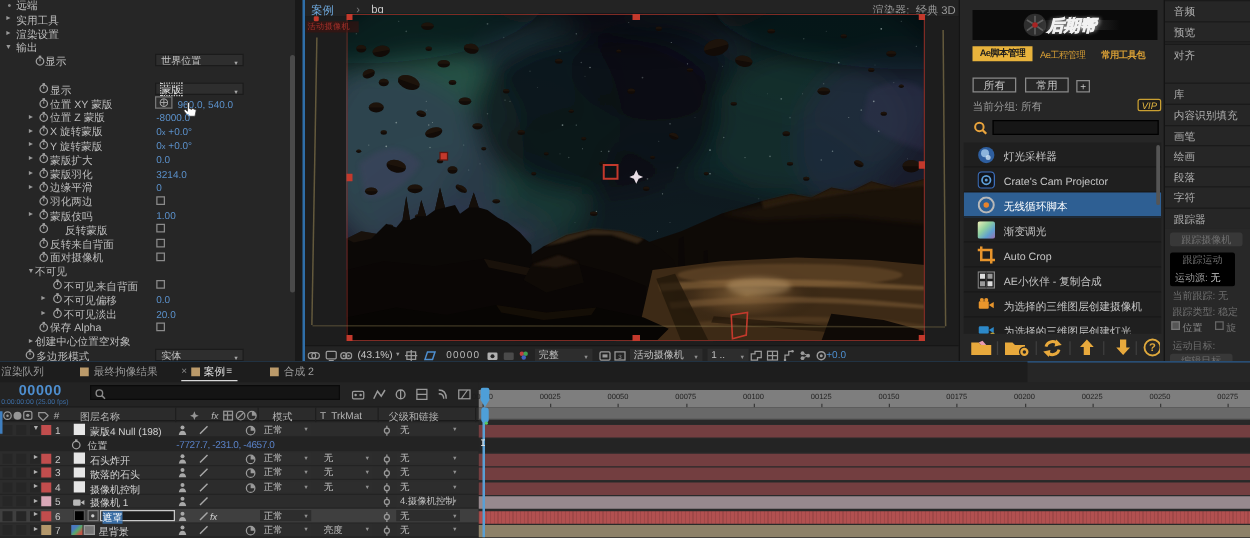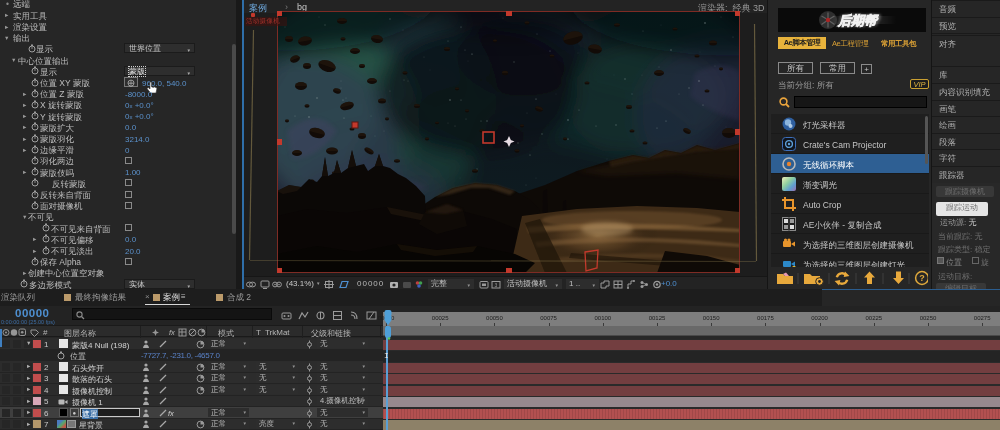--- a/index.html
+++ b/index.html
@@ -38,24 +38,20 @@
         <span class="lab" style="left:13px">输出</span>
       </div>
       <div class="fxrow" style="top:43.9px">
         <svg class="abs" style="left:28px;top:0px" width="8" height="9" viewBox="0 0 8 9">
           <circle cx="4" cy="5" r="3" fill="none" stroke="#a0a0a0" stroke-width="1"></circle>
           <rect x="3" y="0.5" width="2" height="1.5" fill="#a0a0a0"></rect>
           <line x1="4" y1="5" x2="4" y2="3" stroke="#a0a0a0" stroke-width="0.8"></line>
         </svg>
         <span class="lab" style="left:36px">显示</span>
         <span class="fxdd" style="left:124px;width:71px">世界位置<span class="ca">▼</span></span>
-      </div>
-      <div class="fxrow" style="top:55.1px">
-        <span class="arr" style="left:11px">▼</span>
-        <span class="lab" style="left:18px">中心位置输出</span>
       </div>
       <div class="fxrow" style="top:66.3px">
         <svg class="abs" style="left:31px;top:0px" width="8" height="9" viewBox="0 0 8 9">
           <circle cx="4" cy="5" r="3" fill="none" stroke="#a0a0a0" stroke-width="1"></circle>
           <rect x="3" y="0.5" width="2" height="1.5" fill="#a0a0a0"></rect>
           <line x1="4" y1="5" x2="4" y2="3" stroke="#a0a0a0" stroke-width="0.8"></line>
         </svg>
         <span class="lab" style="left:40px">显示</span>
         <span class="fxdd" style="left:124px;width:71px"><span style="outline:1px dotted #cfcfcf;color:#e8e8e8">蒙版</span><span class="ca">▼</span></span>
       </div>
@@ -882,21 +878,21 @@
       <div class="rpitem" style="top:35px">对齐</div>
       <div class="rpitem" style="top:66.4px">库</div>
       <div class="rpitem" style="top:83.0px">内容识别填充</div>
       <div class="rpitem" style="top:99.6px">画笔</div>
       <div class="rpitem" style="top:116.19999999999999px">绘画</div>
       <div class="rpitem" style="top:132.79999999999998px">段落</div>
       <div class="rpitem" style="top:149.39999999999998px">字符</div>
       <div class="rpitem" style="top:165.99999999999997px">跟踪器</div>
       <div class="abs" style="left:0;top:183px;width:69px;height:106px;background:#282828"></div>
       <div class="abs" style="left:4px;top:186px;width:58px;height:11px;background:#383838;border-radius:2px;color:#6f6f6f;font-size:8px;text-align:center;line-height:11px;white-space:nowrap;overflow:hidden">跟踪摄像机</div>
-      <div class="abs" style="left:4px;top:202px;width:52px;height:14px;background:#e5e5e5;border-radius:2px;color:#6f6f6f;font-size:8px;text-align:center;line-height:11px;white-space:nowrap;overflow:hidden">跟踪运动</div>
+      <div class="abs" style="left:4px;top:202px;width:52px;height:27px;background:#000000;border-radius:2px;color:#6f6f6f;font-size:8px;text-align:center;line-height:11px;white-space:nowrap;overflow:hidden">跟踪运动</div>
       <div class="abs" style="left:8px;top:217px;font-size:8px;color:#9a9a9a;white-space:nowrap">运动源: <span style="color:#ccc">无</span></div>
       <div class="abs" style="left:6px;top:231px;font-size:8px;color:#6f6f6f;white-space:nowrap">当前跟踪: 无</div>
       <div class="abs" style="left:6px;top:244px;font-size:8px;color:#6f6f6f;white-space:nowrap">跟踪类型: 稳定</div>
       <div class="abs" style="left:5px;top:257px;width:7px;height:7px;background:#555;border:1px solid #777"></div>
       <div class="abs" style="left:14px;top:257px;font-size:8px;color:#8a8a8a;white-space:nowrap">位置</div>
       <div class="abs" style="left:40px;top:257px;width:7px;height:7px;background:#282828;border:1px solid #666"></div>
       <div class="abs" style="left:49px;top:257px;font-size:8px;color:#6f6f6f;white-space:nowrap">旋</div>
       <div class="abs" style="left:6px;top:271px;font-size:8px;color:#6f6f6f;white-space:nowrap">运动目标:</div>
       <div class="abs" style="left:4px;top:283px;width:50px;height:11px;background:#383838;border-radius:2px;color:#6f6f6f;font-size:8px;text-align:center;line-height:11px;white-space:nowrap;overflow:hidden">编辑目标</div>
     </div>

